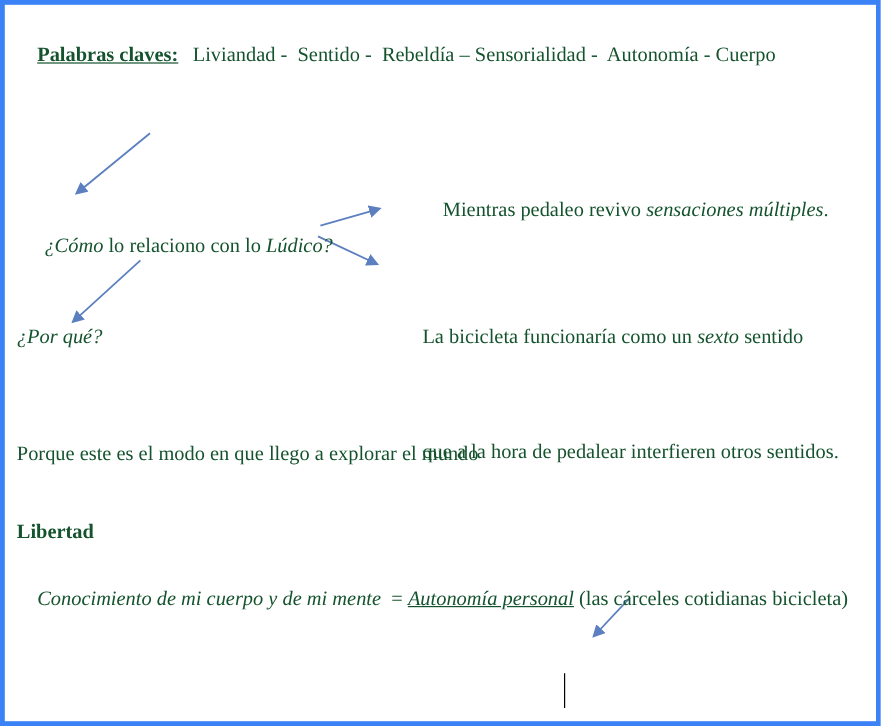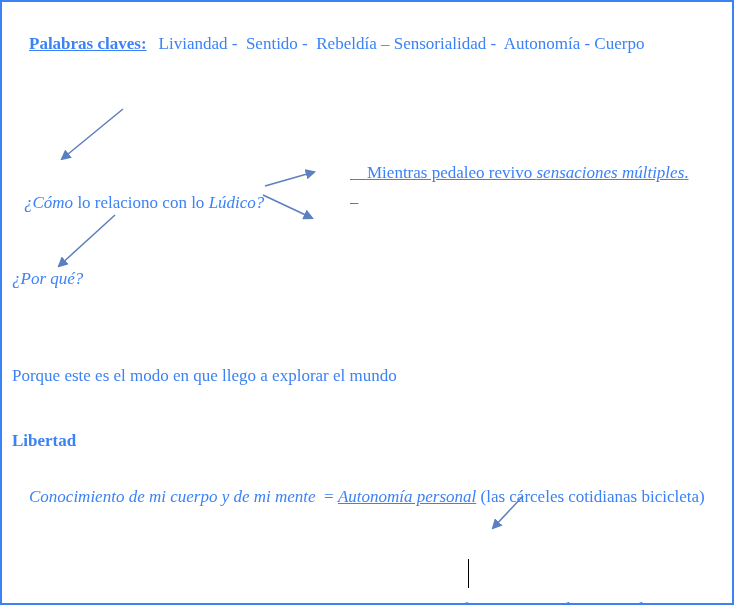--- a/index.html
+++ b/index.html
@@ -2,23 +2,23 @@
 <html style="--arrow: #5b7fbf;"><head>
 <meta charset="utf-8">
 <style>
   :root { --arrow: #5b7fbf; }
   html, body { margin: 0; padding: 0; background: #e8e8e8; }
   .page {
     position: relative;
     width: 734px; height: 605px;
     box-sizing: border-box;
     background: #ffffff;
-    border: 2px solid #3b82f6;
+    border: 4px solid #3b82f6;
     font-family: "Liberation Serif", "DejaVu Serif", serif;
-    color: #3b82f6;
+    color: #14532d;
     overflow: hidden;
   }
   .arrows { position: absolute; inset: 0; width: 734px; height: 605px; pointer-events: none; }
   .arrow { stroke: var(--arrow); stroke-width: 1.5; }
   .ah-path { fill: var(--arrow); }
   .t { position: absolute; font-size: 17px; line-height: 24px; white-space: pre; }
   .multi { line-height: 32px; }
   .b { font-weight: bold; }
   .i { font-style: italic; }
   .u { text-decoration: underline; }
@@ -41,28 +41,32 @@
     <line class="arrow" x1="261" y1="193" x2="310" y2="216" marker-end="url(#ah)"></line>
     <line class="arrow" x1="113" y1="213" x2="57" y2="264" marker-end="url(#ah)"></line>
     <line class="arrow" x1="521" y1="494" x2="491" y2="526" marker-end="url(#ah)"></line>
   </svg>
 
   <div class="t" style="left:10px; top:6px;">
     <span class="b u">Palabras claves:</span><span class="keywords-list">Liviandad -  Sentido -  Rebeldía – Sensorialidad -  Autonomía - Cuerpo</span>
   </div>
 
 
-  <div class="t" style="left:5px; top:165px;">
+  <div class="t" style="left:16px; top:165px;">
     <span class="i">¿Cómo</span><span> lo relaciono con lo </span><span class="i">Lúdico?</span>
   </div>
 
-  <div class="t" style="left:348px; top:135px;text-decoration:underline;">
+  <div class="t" style="left:348px; top:135px;">
     <span>Mientras pedaleo revivo </span><span class="i">sensaciones múltiples</span><span>.</span>
   </div>
 
+  <div class="t multi" style="left:348px; top:197px;">
+    <div><span>La bicicleta funcionaría como un </span><span class="i">sexto</span><span> sentido</span></div>
+    <div>que a la hora de pedalear interfieren otros sentidos.</div>
+  </div>
 
   <div class="t i" style="left:10px; top:265px;">¿Por qué?</div>
 
   <div class="t multi" style="left:10px; top:294px;">
     <div>Porque este es el modo en que llego a explorar el mundo</div>
   </div>
 
   <div class="t b" style="left:10px; top:427px;">Libertad</div>
 
   <div class="t" style="left:10px; top:459px;">

